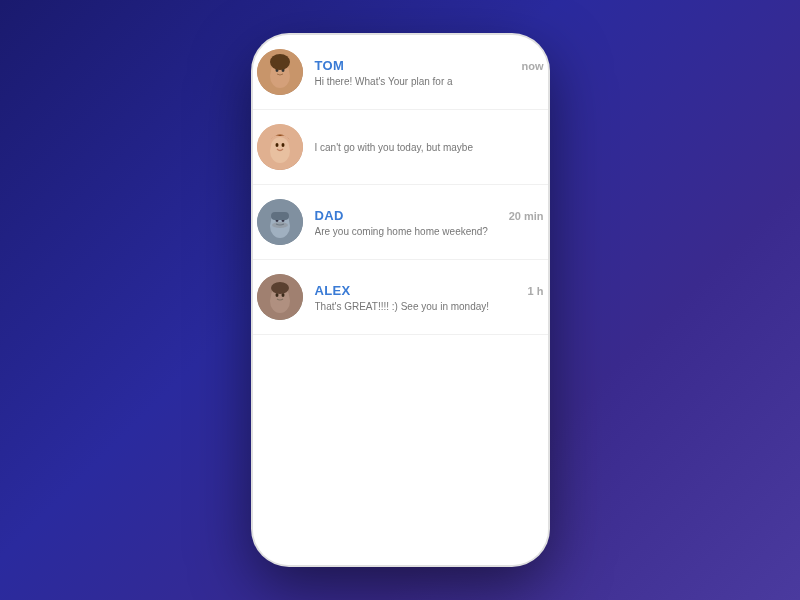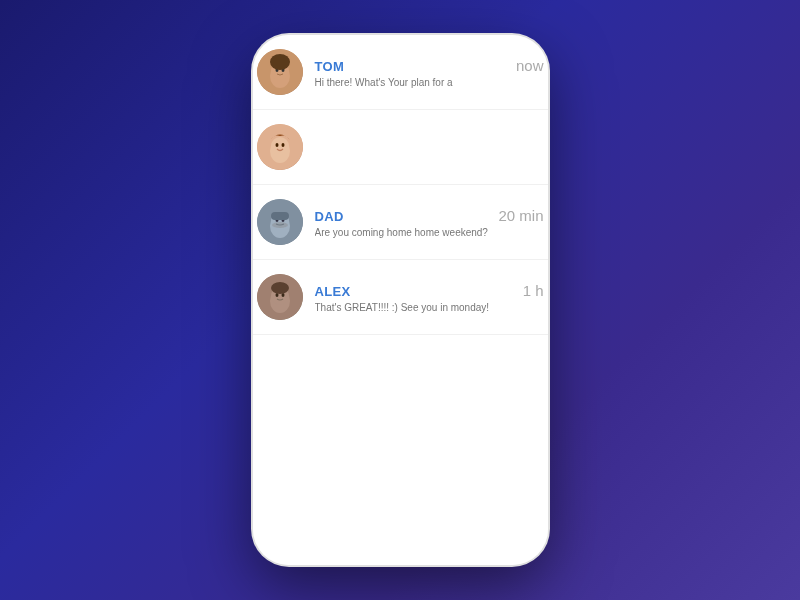--- a/index.html
+++ b/index.html
@@ -128,24 +128,25 @@
     }
 
     .sender-name {
       font-size: 13px;
       font-weight: 700;
       color: #3a7bd5;
       letter-spacing: 0.3px;
     }
 
     .message-time {
-      font-size: 15px;
+      font-size: 11px;
       color: #aaa;
       flex-shrink: 0;
       margin-left: 8px;
+      font-weight: bold;
     }
 
     .message-preview {
       font-size: 10px;
       color: #777;
       white-space: nowrap;
       overflow: hidden;
       text-overflow: ellipsis;
     }
   </style>
@@ -182,20 +183,21 @@
       <circle cx="23" cy="23" r="23" fill="#e0b090"></circle>
       <ellipse cx="23" cy="27" rx="10" ry="12" fill="#e8c0a0"></ellipse>
       <circle cx="23" cy="22" r="9" fill="#e8c0a0"></circle>
       <ellipse cx="20" cy="21" rx="1.5" ry="2" fill="#442200"></ellipse>
       <ellipse cx="26" cy="21" rx="1.5" ry="2" fill="#442200"></ellipse>
       <path d="M20 25 Q23 28 26 25" stroke="#c08060" stroke-width="1.2" fill="none"></path>
       <path d="M13 16 Q23 5 33 16 Q28 10 23 12 Q18 10 13 16" fill="#8B4513"></path>
     </svg>
         </div>
         <div class="message-content">
+          <div class="message-preview">I can't go with you today, but maybe</div>
         </div>
       </div>
       <div class="message-item">
         <div class="avatar avatar-dad">
           <svg width="46" height="46" viewBox="0 0 46 46">
       <circle cx="23" cy="23" r="23" fill="#8090a0"></circle>
       <ellipse cx="23" cy="27" rx="10" ry="12" fill="#a0b0c0"></ellipse>
       <circle cx="23" cy="22" r="9" fill="#a0b0c0"></circle>
       <ellipse cx="20" cy="21" rx="1.5" ry="2" fill="#334"></ellipse>
       <ellipse cx="26" cy="21" rx="1.5" ry="2" fill="#334"></ellipse>

